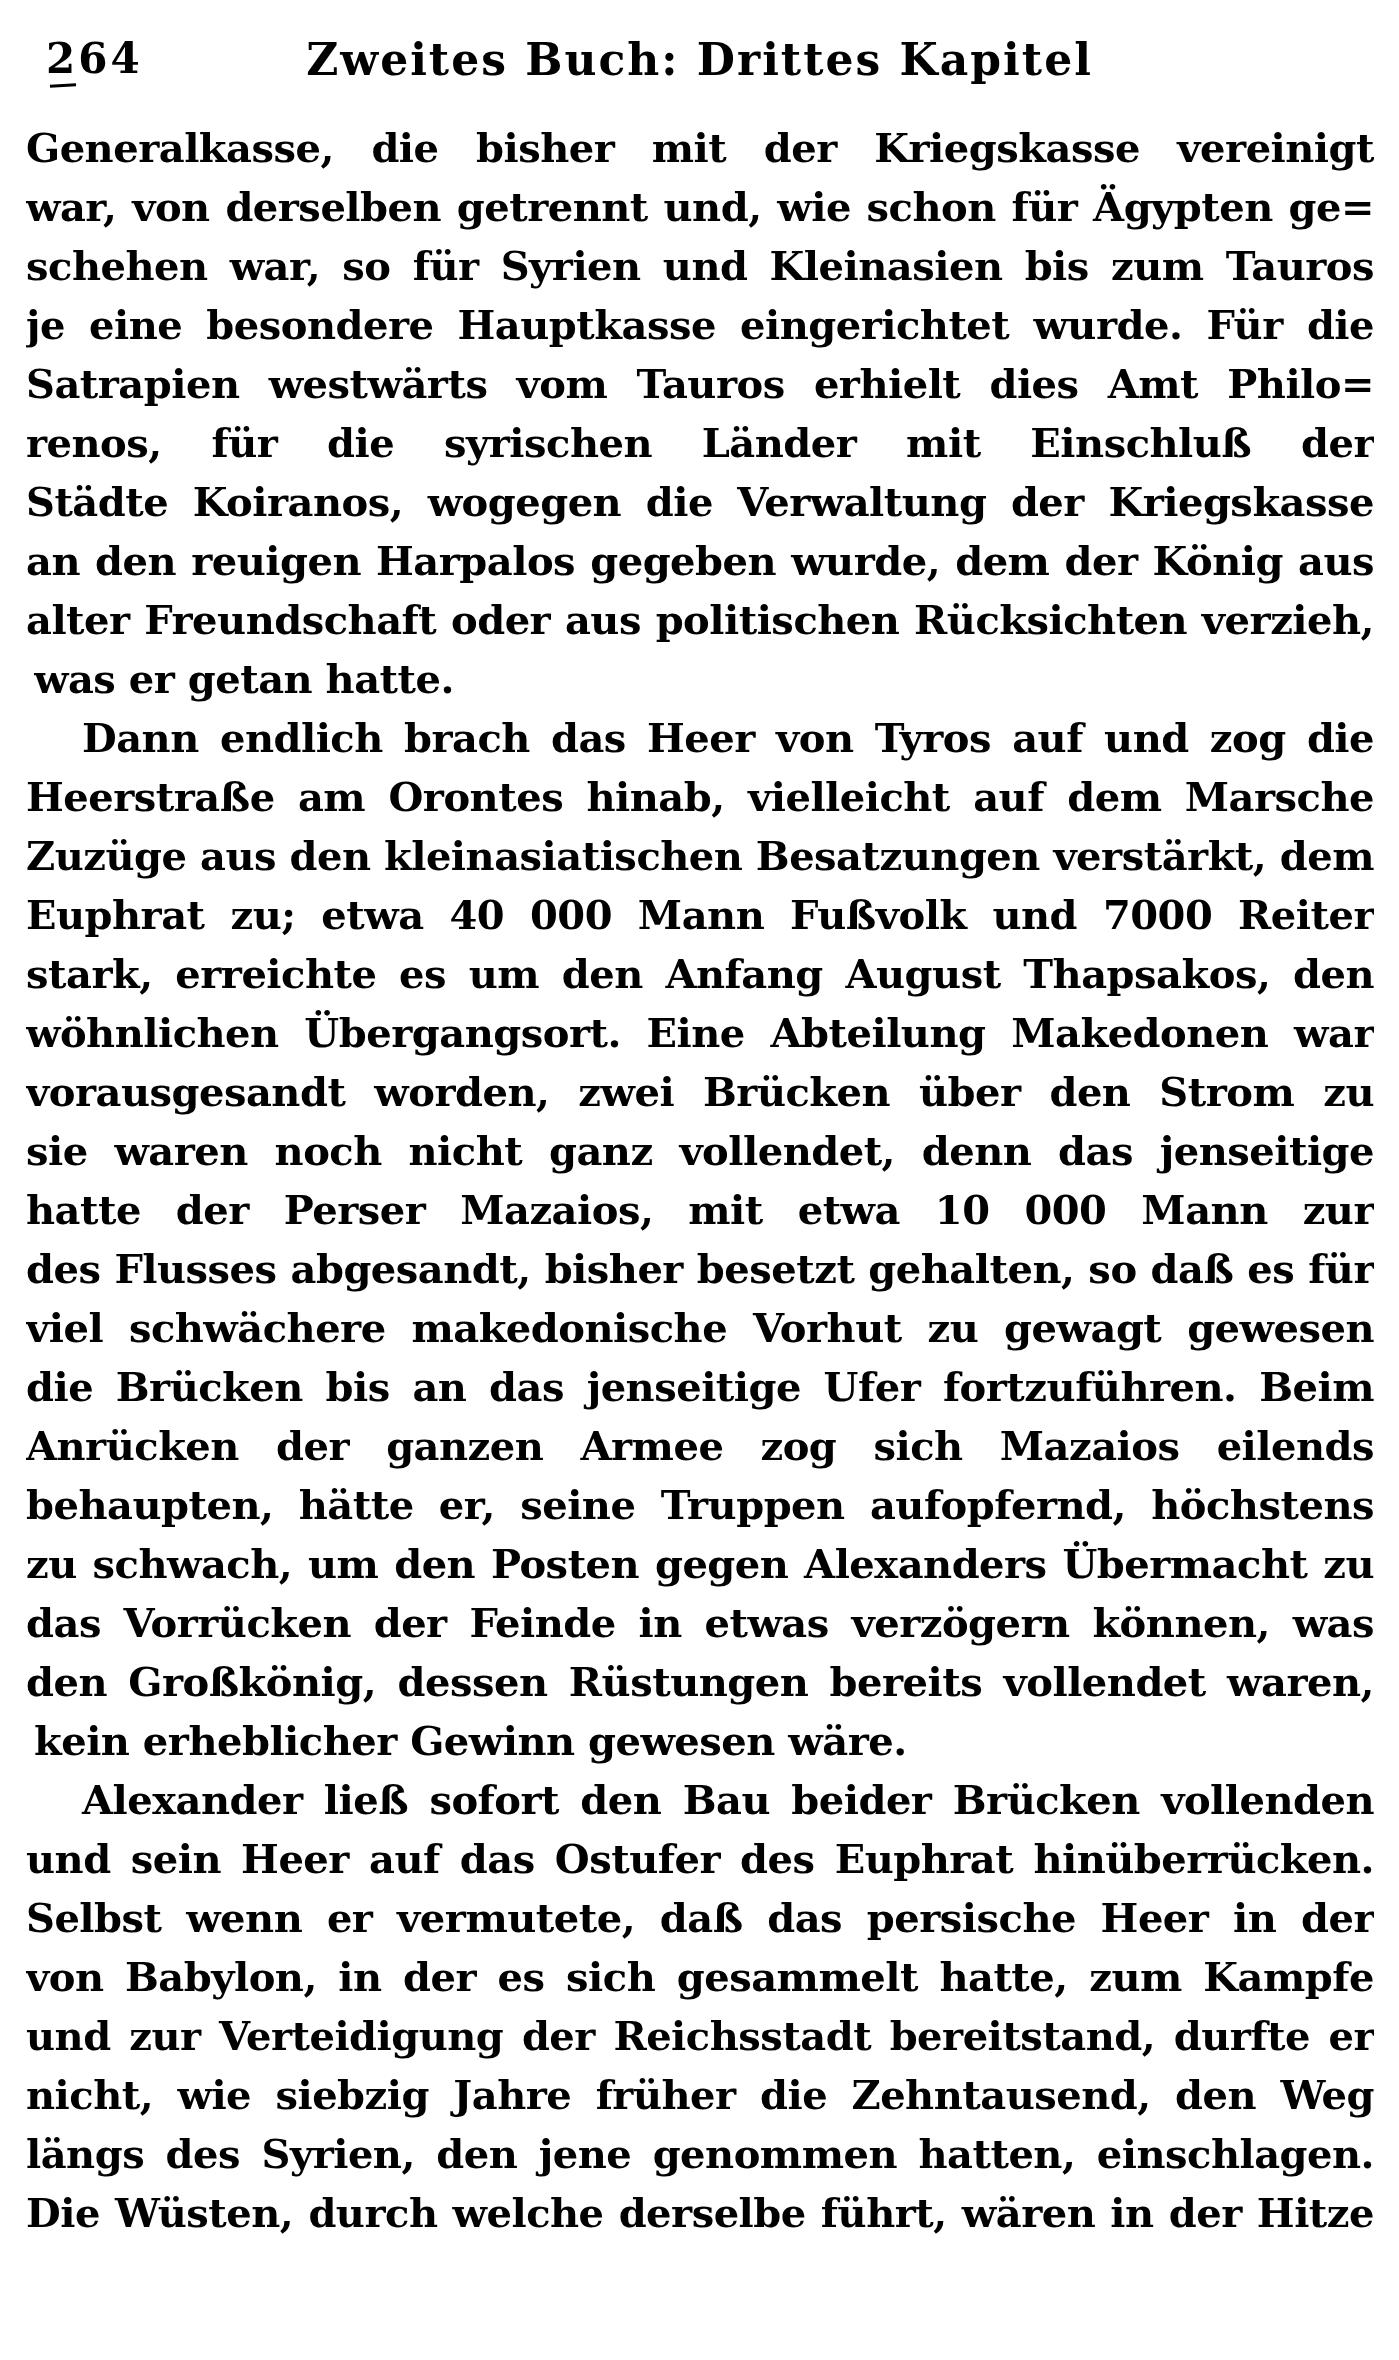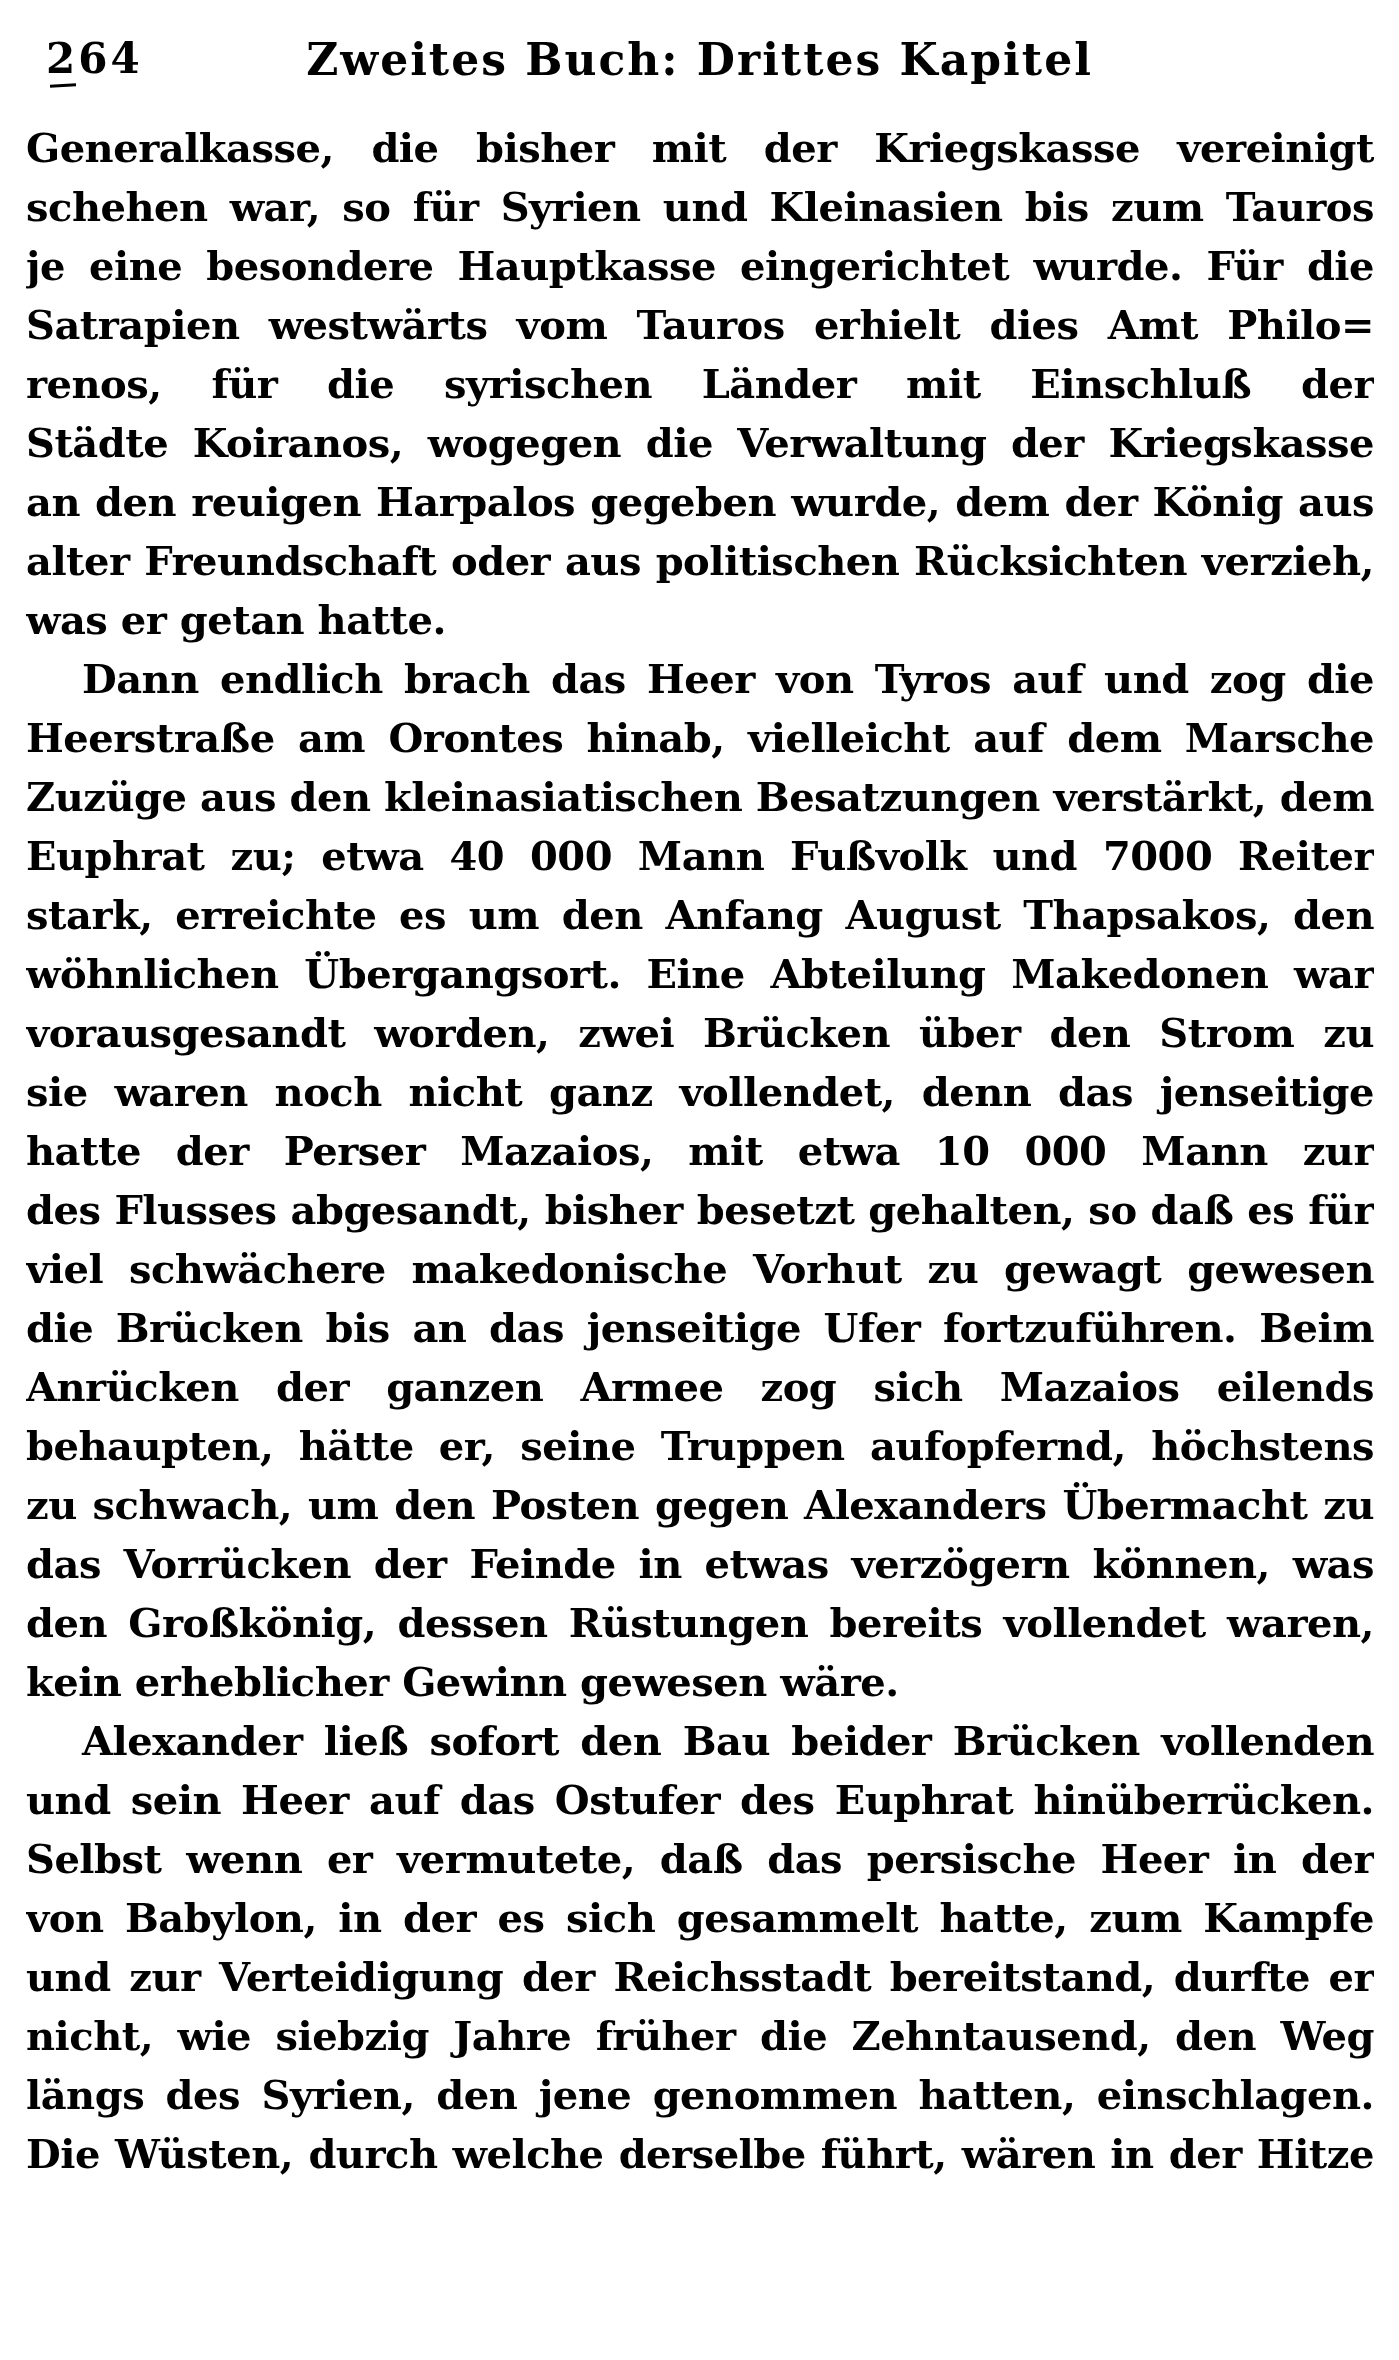--- a/index.html
+++ b/index.html
@@ -59,38 +59,40 @@
     height: 59px;
     letter-spacing: -0.5px;
     text-align: justify;
     text-align-last: justify;
     overflow: hidden;
     white-space: normal;
   }
   .line.rag {
     text-align: left;
     text-align-last: left;
+    margin-left: 8px;
   }
   .line.indent {
     padding-left: 56px;
     box-sizing: border-box;
   }
 </style>
 </head>
 <body>
 
 <div class="page">
 
   <div class="page-num">264</div>
   <div class="page-num-artifact"></div>
 
   <div class="running-head">Zweites Buch: Drittes Kapitel</div>
 
   <div class="text-block">
     <div class="line">Generalkasse, die bisher mit der Kriegskasse vereinigt gewesen</div>
+    <div class="line">war, von derselben getrennt und, wie schon für Ägypten ge=</div>
     <div class="line">schehen war, so für Syrien und Kleinasien bis zum Tauros</div>
     <div class="line">je eine besondere Hauptkasse eingerichtet wurde. Für die</div>
     <div class="line">Satrapien westwärts vom Tauros erhielt dies Amt Philo=</div>
     <div class="line">renos, für die syrischen Länder mit Einschluß der phönikischen</div>
     <div class="line">Städte Koiranos, wogegen die Verwaltung der Kriegskasse</div>
     <div class="line">an den reuigen Harpalos gegeben wurde, dem der König aus</div>
     <div class="line">alter Freundschaft oder aus politischen Rücksichten verzieh,</div>
     <div class="line rag">was er getan hatte.</div>
     <div class="line indent">Dann endlich brach das Heer von Tyros auf und zog die große</div>
     <div class="line">Heerstraße am Orontes hinab, vielleicht auf dem Marsche durch</div>

